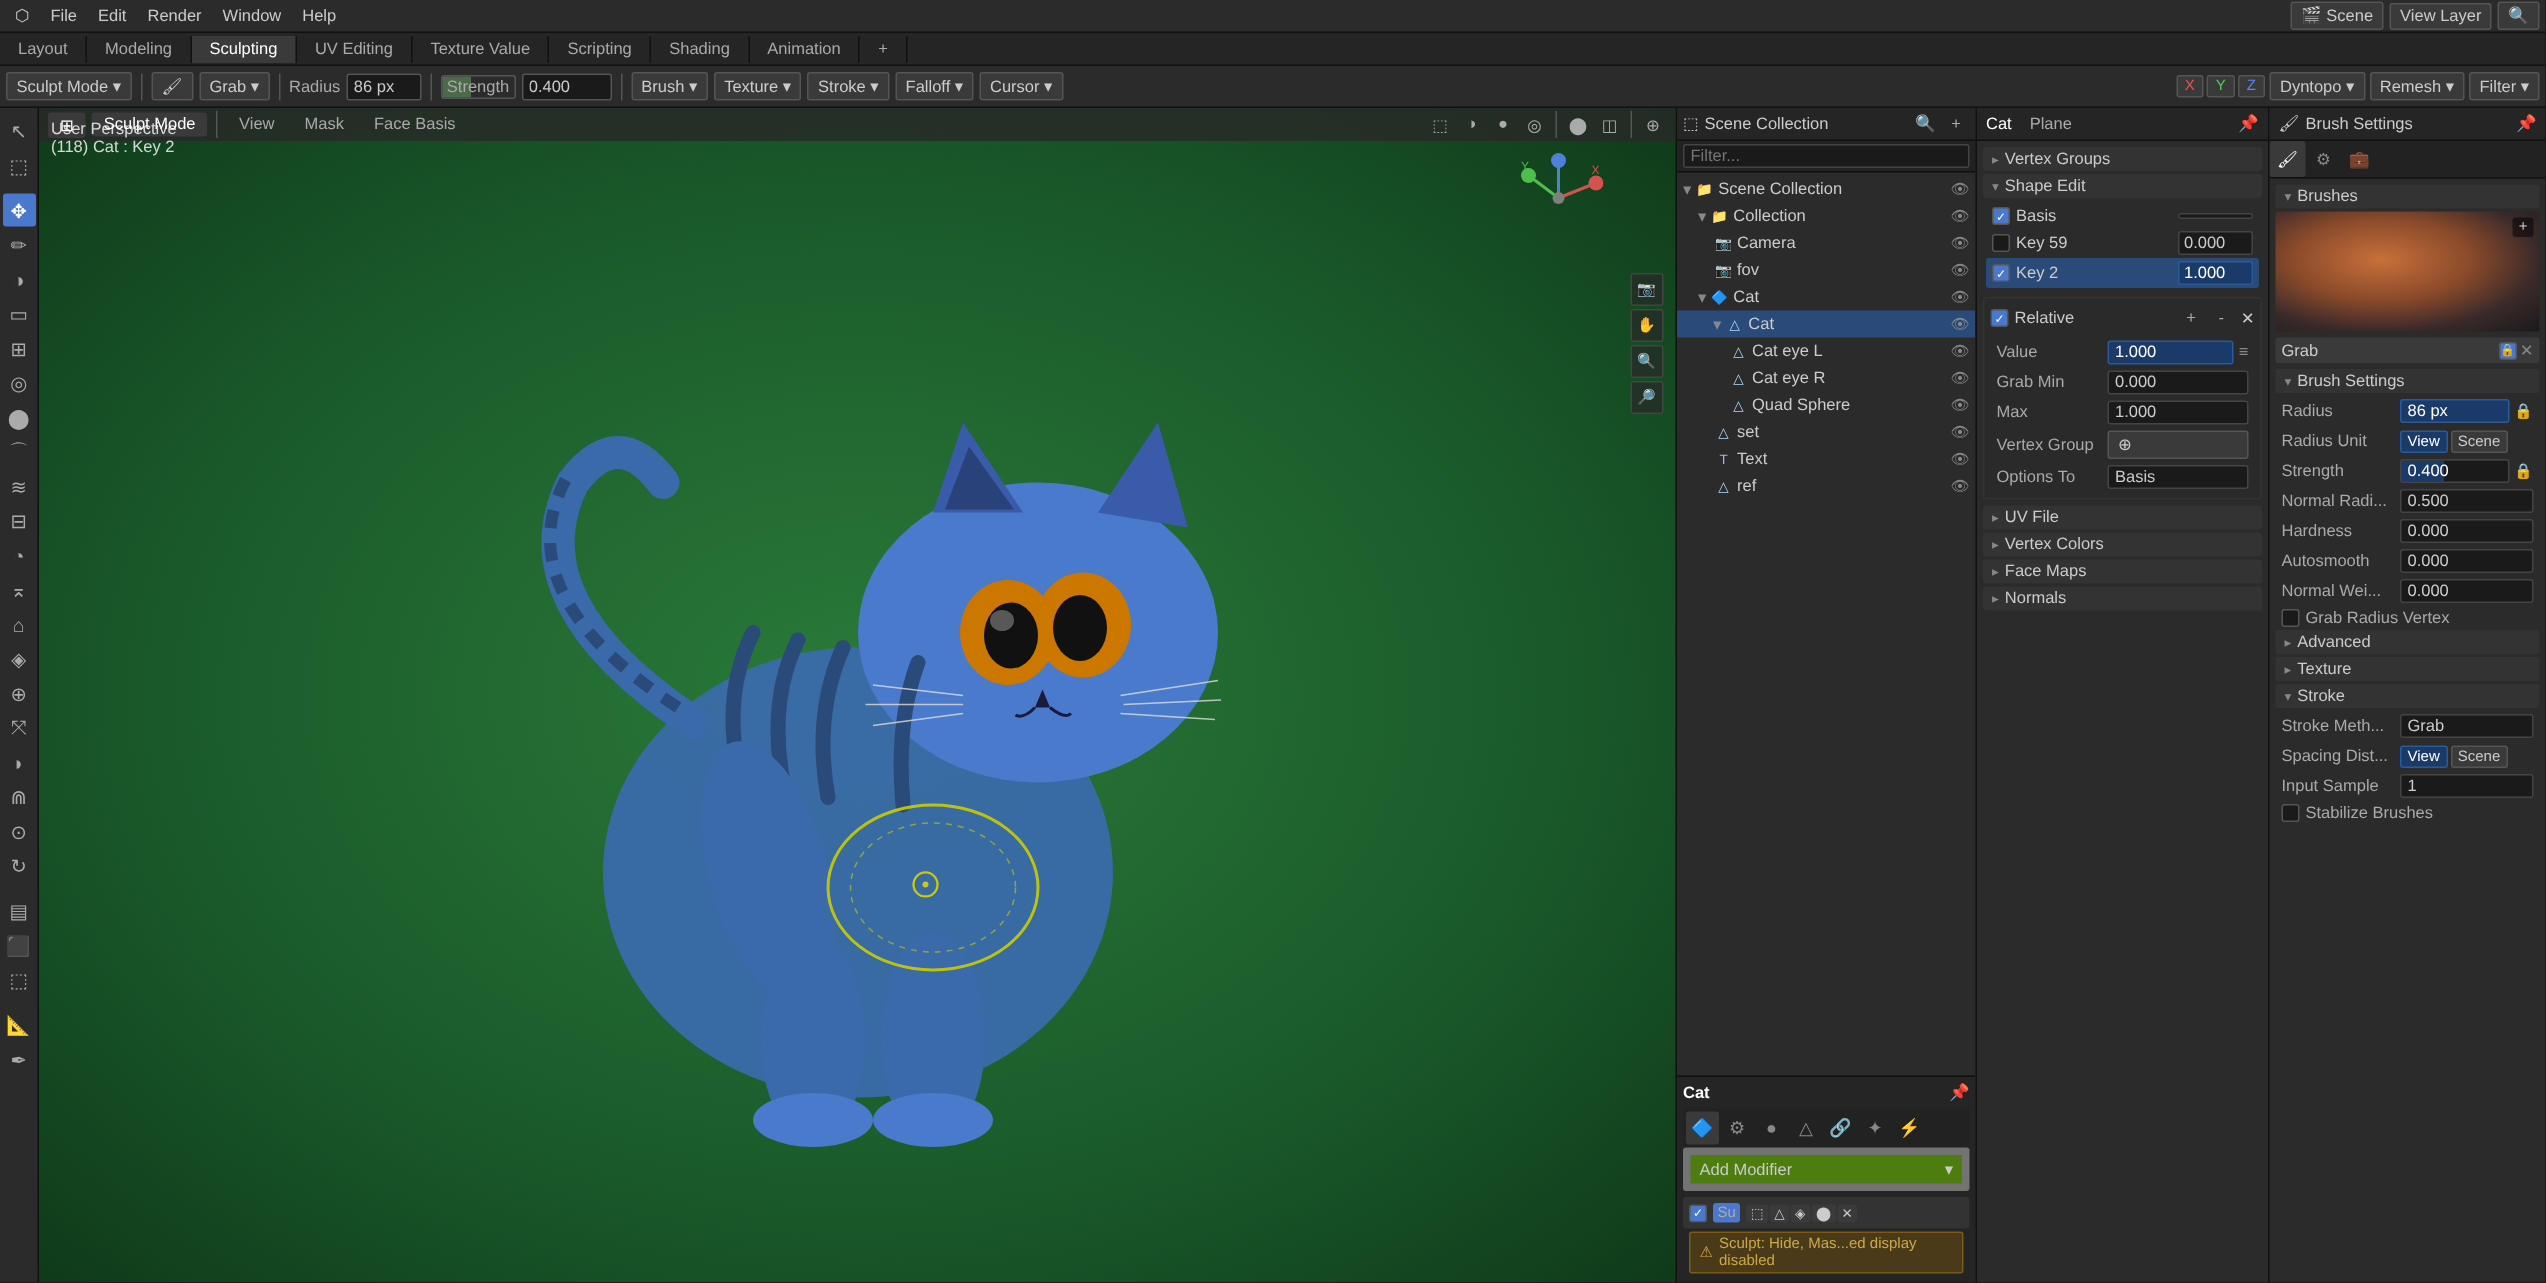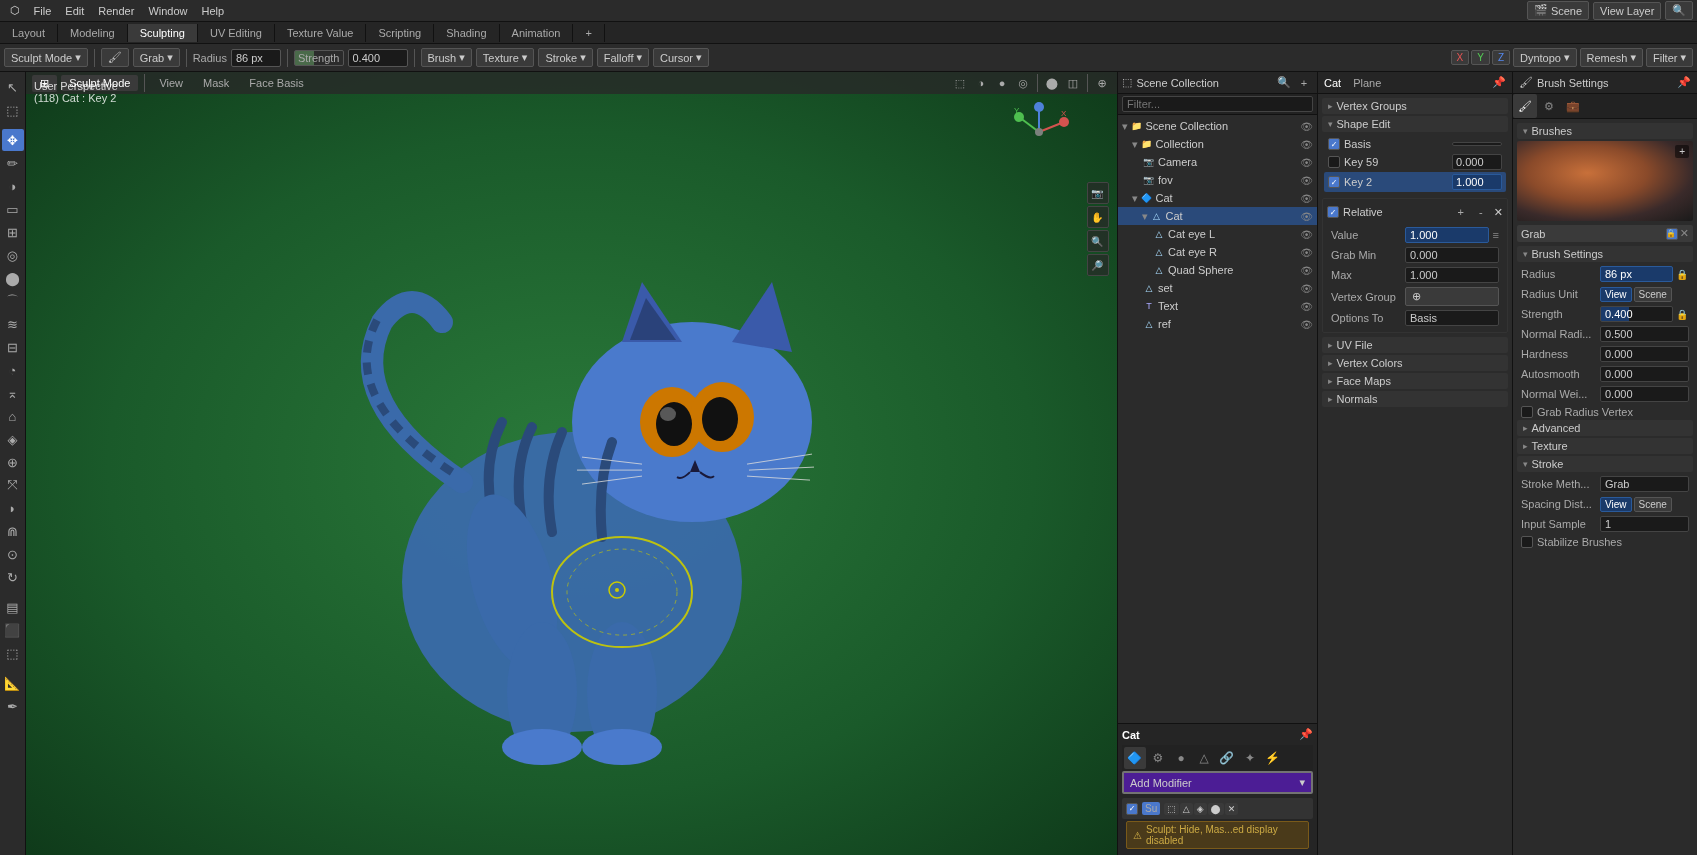--- a/index.html
+++ b/index.html
@@ -310,22 +310,22 @@
       flex: 1;
       background: #1a3a6a;
       border: 1px solid #2a5a9a;
       border-radius: 2px;
       padding: 1px 4px;
       font-size: 11px;
       color: #fff;
     }
     .add-modifier-btn {
       width: 100%;
-      background: #4c1d95;
-      border: 2px solid #737373;
+      background: #4d7c0f;
+      border: 5px solid #737373;
       border-radius: 2px;
       color: #ccc;
       padding: 3px 6px;
       cursor: pointer;
       font-size: 11px;
       display: flex;
       align-items: center;
       justify-content: space-between;
     }
 

